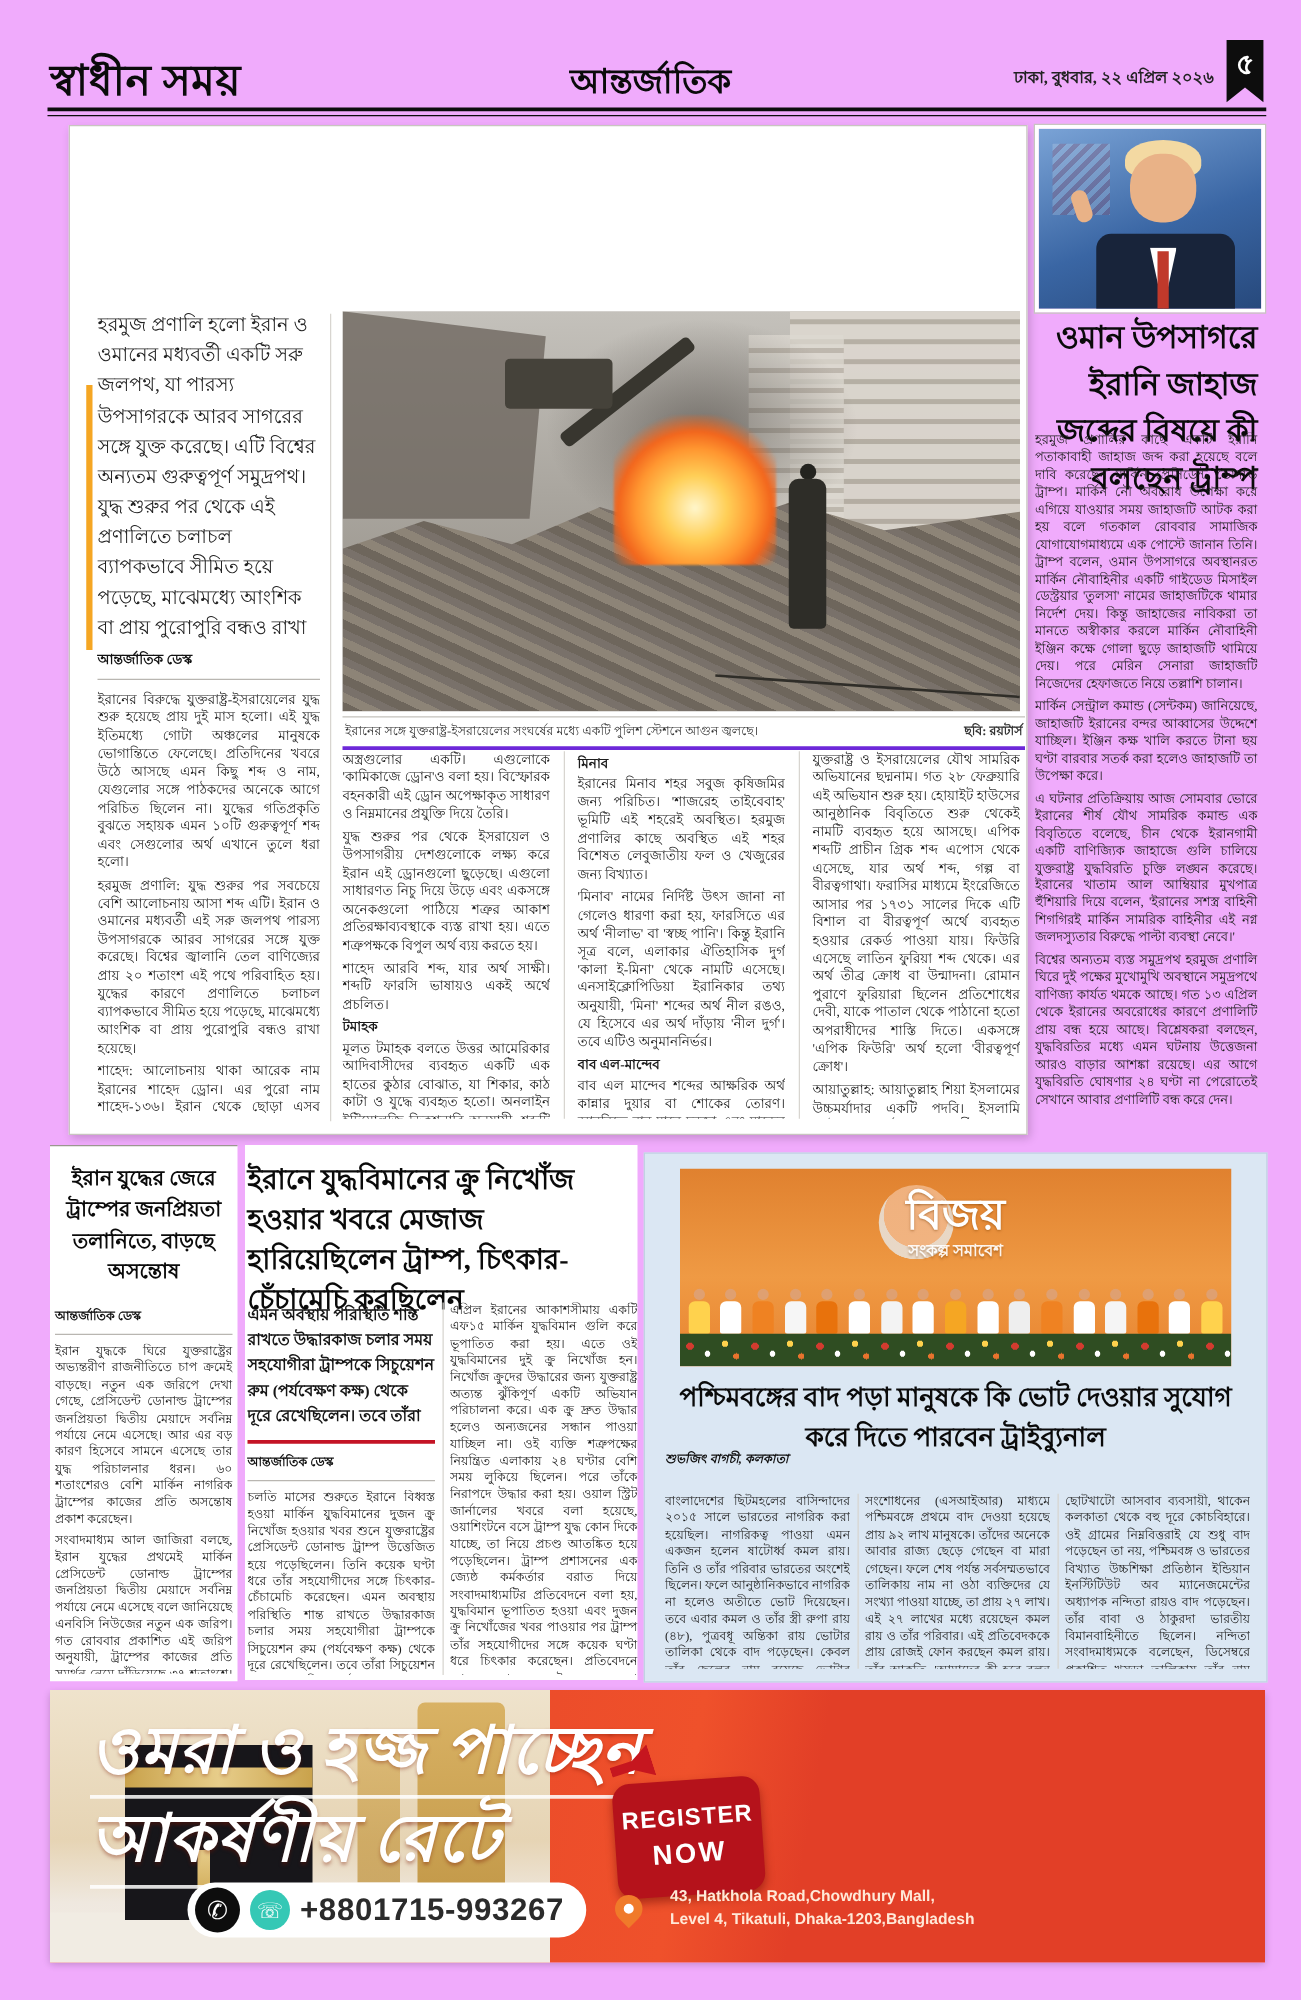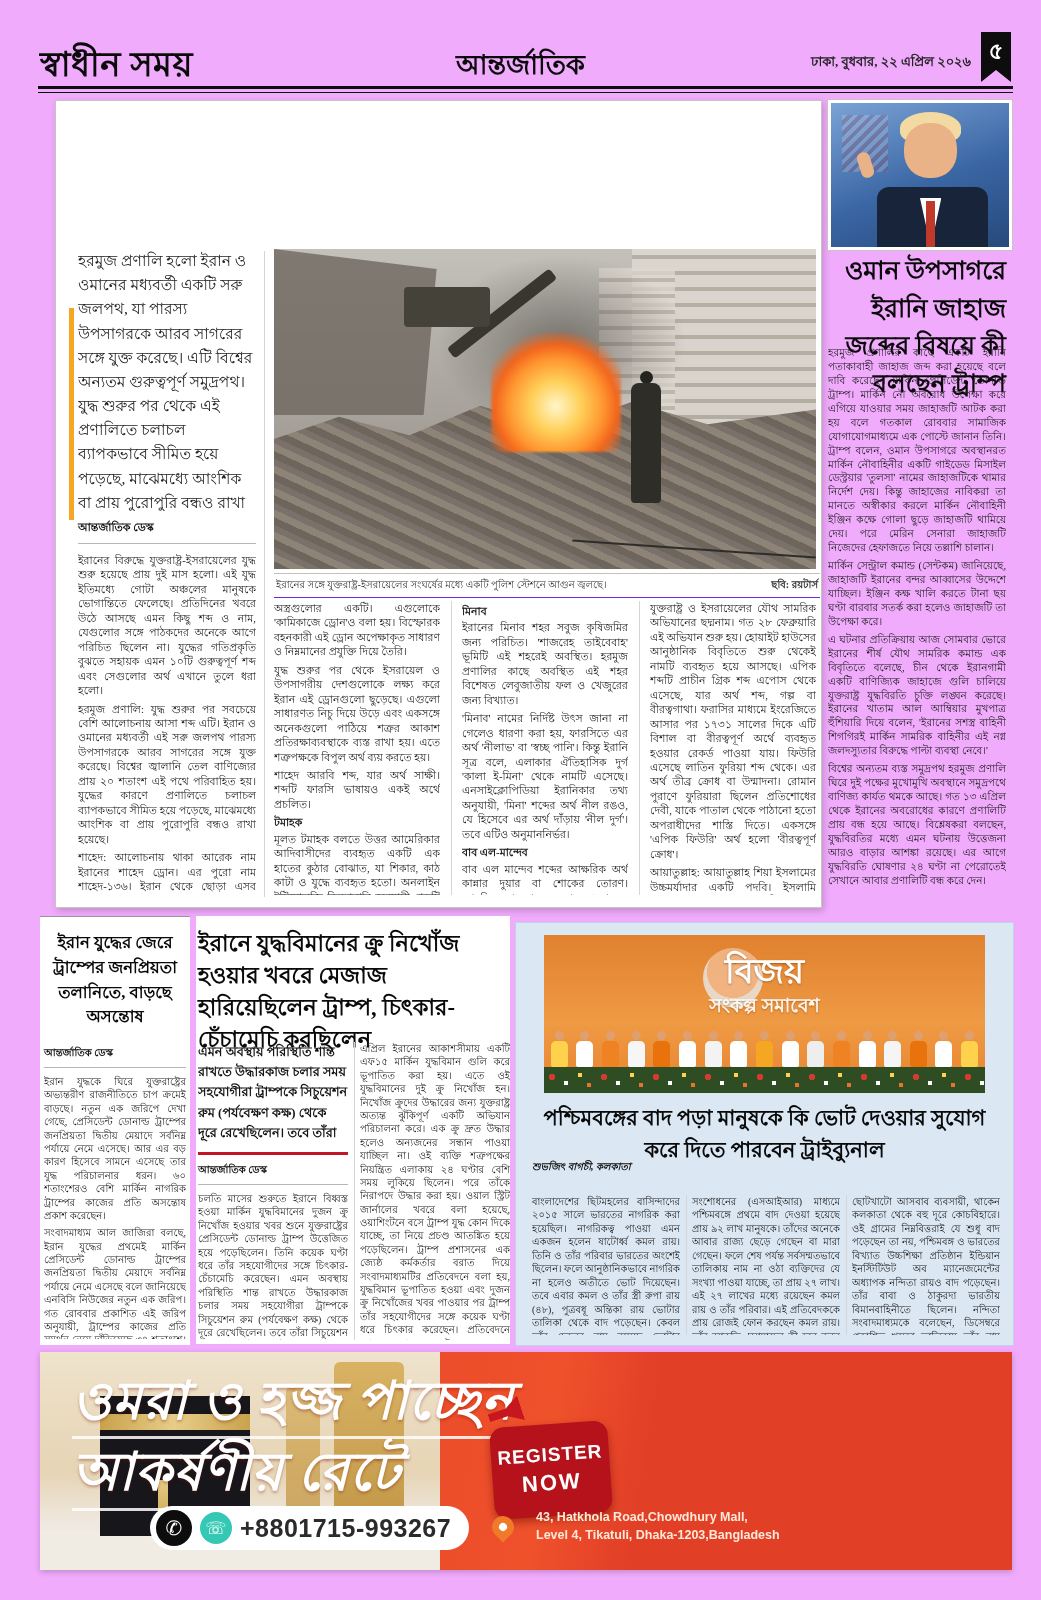--- a/index.html
+++ b/index.html
@@ -16,21 +16,21 @@
   
   .logo{font-size:34px;font-weight:bold;letter-spacing:.5px;color:#0b0b0b;}
   .section-title{font-size:27px;font-weight:bold;color:#0b0b0b;text-align:center;}
   .dateline{font-size:13px;font-weight:bold;color:#222;}
   .pageflag{width:30px;height:50px;background:#0d0d0d;clip-path:polygon(0 0,100% 0,100% 100%,50% 76%,0 100%);color:#fff;text-align:center;font-size:23px;font-weight:bold;line-height:40px;}
   
   .lead-box{border:1px solid #c8c5c0;box-shadow:2px 3px 7px rgba(0,0,0,.18);}
   .lead-headline{font-size:43px;font-weight:bold;line-height:1.32;text-align:center;color:#090909;}
   .intro{font-size:15.5px;line-height:1.56;color:#222;}
   .accent-bar{width:5px;background:#f5a623;}
-  .cap-row{font-size:10px;color:#333;border-top:1px solid #c4c1bc;border-bottom:1px solid #6d28d9;padding:3px 2px;}
+  .cap-row{font-size:10px;color:#333;border-top:1px solid #c4c1bc;border-bottom:3px solid #6d28d9;padding:3px 2px;}
   .vrule{width:1px;background:#d8d5d0;}
   
   .ph{position:relative;overflow:hidden;}
   .lead-ph{background:linear-gradient(180deg,#c4c1bb 0%,#aaa69f 45%,#8e887f 100%);}
   .bld{background:repeating-linear-gradient(0deg,#ddd8d0 0 12px,#b5aea3 12px 16px),linear-gradient(#cfc9c0,#cfc9c0);}
   .rubble{background:repeating-linear-gradient(25deg,#6e665c 0 7px,#8d8477 7px 14px,#79716a 14px 20px);clip-path:polygon(0 30%,12% 18%,25% 28%,38% 12%,52% 24%,66% 10%,80% 22%,100% 14%,100% 100%,0 100%);}
   .fire{background:radial-gradient(circle at 50% 62%,#fff6cb 0%,#ffcf57 26%,#ff9630 48%,#f2661d 62%,rgba(110,60,25,0) 78%);filter:blur(1px);}
   .smoke{background:radial-gradient(closest-side,rgba(70,65,60,.55),rgba(70,65,60,0));}
   .arm{background:#38362f;transform:rotate(-38deg);border-radius:4px;}
   .exc-body{background:#45423a;border-radius:4px;}
@@ -177,21 +177,21 @@
     <div class="abs byline" style="left:2px;top:246px;width:150px;font-size:10px;">আন্তর্জাতিক ডেস্ক</div>
     <div class="abs body-txt j clip" style="left:2px;top:276px;width:150px;height:148px;font-size:10px;">চলতি মাসের শুরুতে ইরানে বিধ্বস্ত হওয়া মার্কিন যুদ্ধবিমানের দুজন ক্রু নিখোঁজ হওয়ার খবর শুনে যুক্তরাষ্ট্রের প্রেসিডেন্ট ডোনাল্ড ট্রাম্প উত্তেজিত হয়ে পড়েছিলেন। তিনি কয়েক ঘণ্টা ধরে তাঁর সহযোগীদের সঙ্গে চিৎকার-চেঁচামেচি করেছেন। এমন অবস্থায় পরিস্থিতি শান্ত রাখতে উদ্ধারকাজ চলার সময় সহযোগীরা ট্রাম্পকে সিচুয়েশন রুম (পর্যবেক্ষণ কক্ষ) থেকে দূরে রেখেছিলেন। তবে তাঁরা সিচুয়েশন রুম থেকে প্রতি মুহূর্তের হালনাগাদ তথ্য নিচ্ছিলেন ও ট্রাম্পকে তা জানাচ্ছিলেন। ওয়াল স্ট্রিট জার্নালে প্রকাশিত এক প্রতিবেদন থেকে এসব তথ্য জানা গেছে। ৩</div>
     <div class="abs vrule" style="left:158px;top:126px;height:298px;"></div>
     <div class="abs body-txt j clip" style="left:164px;top:126px;width:150px;height:298px;font-size:10px;">এপ্রিল ইরানের আকাশসীমায় একটি এফ১৫ মার্কিন যুদ্ধবিমান গুলি করে ভূপাতিত করা হয়। এতে ওই যুদ্ধবিমানের দুই ক্রু নিখোঁজ হন। নিখোঁজ ক্রুদের উদ্ধারের জন্য যুক্তরাষ্ট্র অত্যন্ত ঝুঁকিপূর্ণ একটি অভিযান পরিচালনা করে। এক ক্রু দ্রুত উদ্ধার হলেও অন্যজনের সন্ধান পাওয়া যাচ্ছিল না। ওই ব্যক্তি শত্রুপক্ষের নিয়ন্ত্রিত এলাকায় ২৪ ঘণ্টার বেশি সময় লুকিয়ে ছিলেন। পরে তাঁকে নিরাপদে উদ্ধার করা হয়। ওয়াল স্ট্রিট জার্নালের খবরে বলা হয়েছে, ওয়াশিংটনে বসে ট্রাম্প যুদ্ধ কোন দিকে যাচ্ছে, তা নিয়ে প্রচণ্ড আতঙ্কিত হয়ে পড়েছিলেন। ট্রাম্প প্রশাসনের এক জ্যেষ্ঠ কর্মকর্তার বরাত দিয়ে সংবাদমাধ্যমটির প্রতিবেদনে বলা হয়, যুদ্ধবিমান ভূপাতিত হওয়া এবং দুজন ক্রু নিখোঁজের খবর পাওয়ার পর ট্রাম্প তাঁর সহযোগীদের সঙ্গে কয়েক ঘণ্টা ধরে চিৎকার করেছেন। প্রতিবেদনে আরও বলা হয়, ওই সময় হয়তো ১৯৭৯ সালে ইরানে মার্কিন নাগরিকদের জিম্মি করার ঘটনাটি ট্রাম্পের মনে বারবার উঁকি দিচ্ছিল। পরবর্তী ২৪ ঘণ্টায় ভাইস প্রেসিডেন্ট জেডি ভ্যান্স এবং হোয়াইট হাউসের চিফ অব স্টাফ সুসি ওয়াইলসসহ ট্রাম্পের অত্যন্ত ঘনিষ্ঠ ও জ্যেষ্ঠ কর্মকর্তারা অভিযানের হালনাগাদ তথ্য নিতে 'সিচুয়েশন রুমে' যুক্ত হন। ওয়াল স্ট্রিট জার্নালের প্রতিবেদনে বলা হয়েছে, ট্রাম্প সেখানে উপস্থিত ছিলেন না। তবে গুরুত্বপূর্ণ মুহূর্তে তাঁকে ফোনে যুক্ত করা হচ্ছিল।</div>
   </div>
 
   <div class="abs bengal-box" style="left:515px;top:922px;width:497px;height:422px;">
     <div class="abs ph rally-ph" style="left:28px;top:12px;width:441px;height:158px;">
       <div class="abs" style="left:36%;top:8%;width:60px;height:60px;border-radius:50%;background:radial-gradient(circle at 50% 40%,#f2b98c 0 55%,#e8e4de 56% 75%,rgba(240,160,70,0) 76%);opacity:.85;"></div>
       <div class="abs rally-title" style="left:0;right:0;top:10px;text-align:center;font-size:34px;">বিজয়</div>
-      <div class="abs rally-title" style="left:0;right:0;top:56px;text-align:center;font-size:19px;opacity:.9;">সংকল্প সমাবেশ</div>
+      <div class="abs rally-title" style="left:0;right:0;top:56px;text-align:center;font-size:13px;opacity:.9;">সংকল্প সমাবেশ</div>
       <div class="abs crowd" style="left:6px;right:6px;bottom:26px;height:48px;">
         <div class="fig">
             <div class="h"></div>
             <div class="t" style="background:#ffd24d;"></div>
           </div>
         <div class="fig">
             <div class="h"></div>
             <div class="t" style="background:#ffffff;"></div>
           </div>
         <div class="fig">

